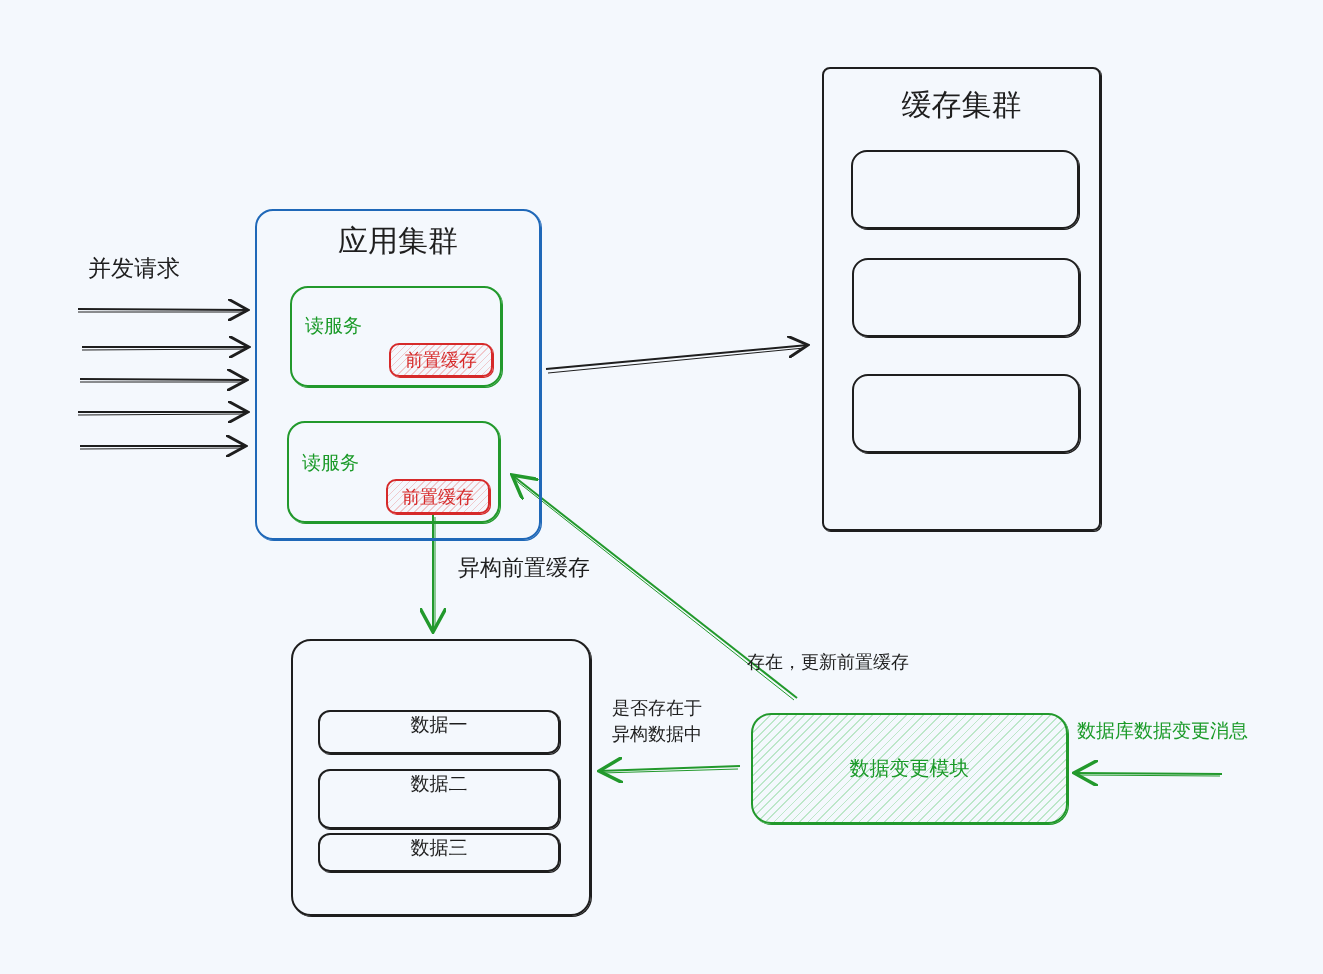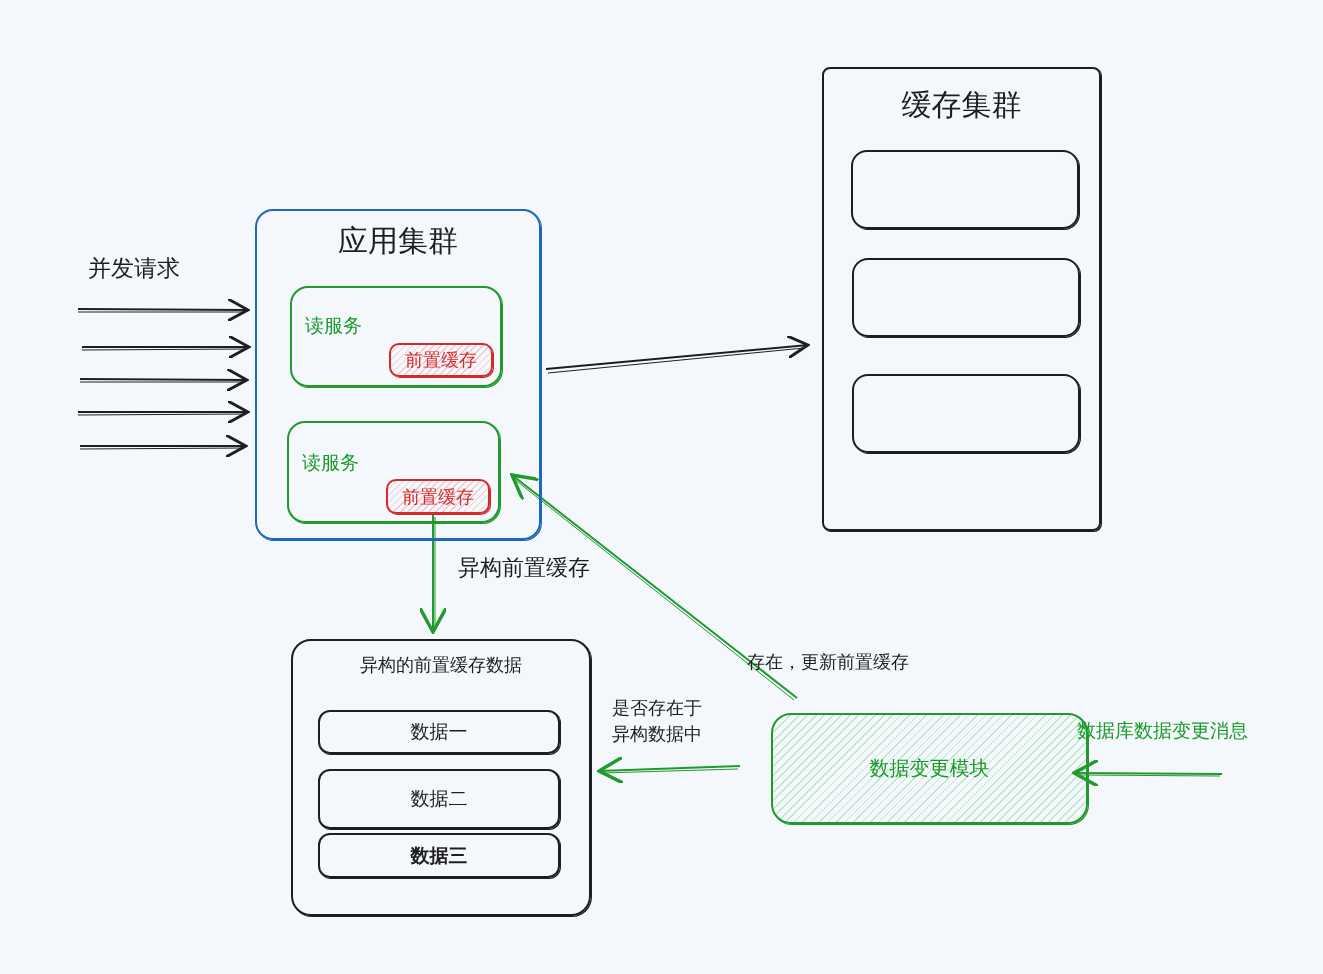--- a/index.html
+++ b/index.html
@@ -25,21 +25,21 @@
     background: repeating-linear-gradient(135deg, rgba(230,80,80,0.28) 0 1.2px, transparent 1.2px 5px);
     display: flex; align-items: center; justify-content: center; text-align: center;
   }
   .hatch-green {
     border: 2px solid #22992c; box-shadow: 1px 1px 0 #22992c; border-radius: 20px;
     background: repeating-linear-gradient(135deg, rgba(60,190,80,0.30) 0 1.2px, transparent 1.2px 6px);
     display: flex; align-items: center; justify-content: center;
   }
   .item-box {
     border: 2px solid #1e1e1e; box-shadow: 1px 1px 0 #1e1e1e; border-radius: 12px;
-    display: flex; align-items: center; justify-content: center;
+    display: flex; justify-content: center;
   }
 </style>
 </head>
 <body>
 
 <svg class="canvas" viewBox="0 0 1323 974">
   <defs>
     <marker id="ah-black" viewBox="0 0 12 12" refX="11" refY="6" markerWidth="22" markerHeight="22" markerUnits="userSpaceOnUse" orient="auto">
       <path d="M0,0 L11,6 L0,12" fill="none" stroke="#1e1e1e" stroke-width="1.6"></path>
     </marker>
@@ -100,36 +100,35 @@
 <div class="box box-black" style="left:822px; top:67px; width:279px; height:464px; border-radius:8px;">
   <div class="txt center" style="left:0; right:0; top:18px; font-size:30px;">缓存集群</div>
   <div class="abs item-box" style="left:27px; top:81px; width:228px; height:79px; border-radius:16px;"></div>
   <div class="abs item-box" style="left:28px; top:189px; width:228px; height:79px; border-radius:16px;"></div>
   <div class="abs item-box" style="left:28px; top:305px; width:228px; height:79px; border-radius:16px;"></div>
 </div>
 
 <div class="txt" style="left:443px; top:555px; font-size:22px;margin-left:15px;">异构前置缓存</div>
 
 <div class="box box-black" style="left:291px; top:639px; width:300px; height:277px; border-radius:20px;">
-  <div class="txt center" style="left:0; right:0; top:13px; font-size:18px;">异构的前置缓存数据</div>
   <div class="abs item-box" style="left:25px; top:69px; width:242px; height:44px;">
     <span style="font-size:19px; color:#1e1e1e;">数据一</span>
   </div>
   <div class="abs item-box" style="left:25px; top:128px; width:242px; height:60px;">
     <span style="font-size:19px; color:#1e1e1e;">数据二</span>
   </div>
-  <div class="abs item-box" style="left:25px; top:192px; width:242px; height:45px;font-weight:bold;">
+  <div class="abs item-box" style="left:25px; top:192px; width:242px; height:39px;">
     <span style="font-size:19px; color:#1e1e1e;">数据三</span>
   </div>
 </div>
 
 <div class="txt" style="left:747px; top:631px; font-size:18px;margin-top:20px;">存在，更新前置缓存</div>
 
 <div class="txt" style="left:612px; top:695px; font-size:18px; line-height:26px;">
   <div>是否存在于</div>
   <div>异构数据中</div>
 </div>
 
-<div class="abs hatch-green" style="left:751px; top:713px; width:317px; height:111px;margin-left:20px;">
+<div class="abs hatch-green" style="left:751px; top:713px; width:317px; height:111px;">
   <span class="green" style="font-size:20px;">数据变更模块</span>
 </div>
 
 <div class="txt green" style="left:1077px; top:719px; font-size:19px;">数据库数据变更消息</div>
 
 </body></html>

